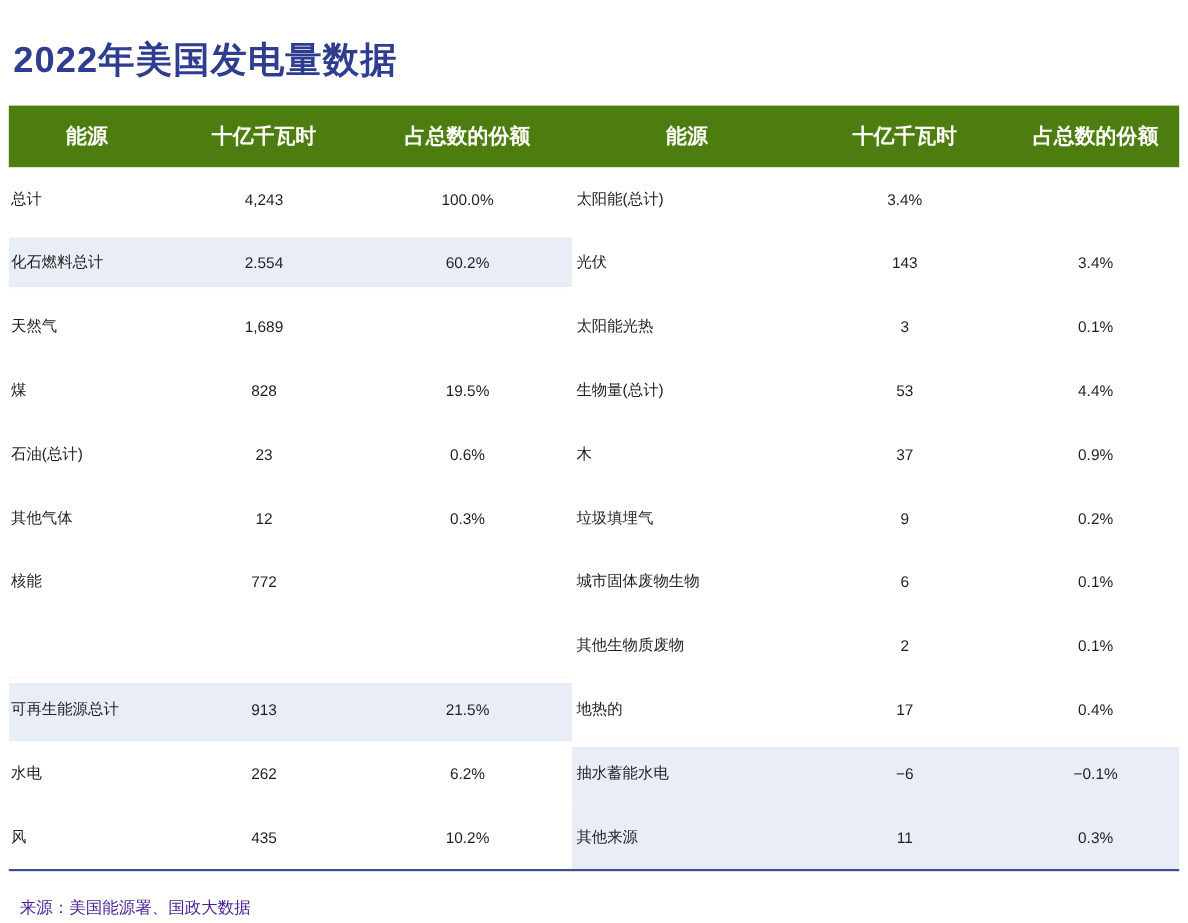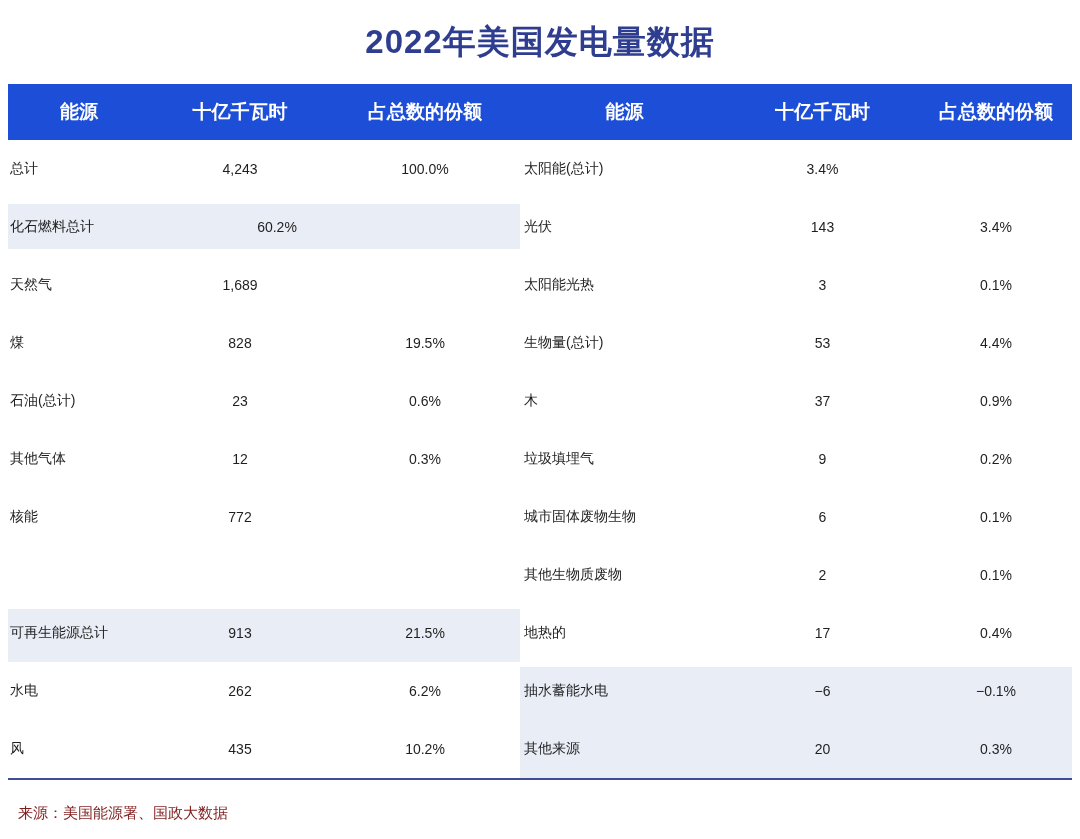--- a/index.html
+++ b/index.html
@@ -5,24 +5,23 @@
   html,body{margin:0;padding:0;}
   body{
     width:1080px;height:839px;
     background:#ffffff;
     font-family:"Liberation Sans","DejaVu Sans",sans-serif;
     overflow:hidden;
     color:#1f1f1f;
   }
   .page{width:1080px;height:839px;position:relative;}
   .title{
-    margin:0;
+    margin:12px;
     padding-top:20px;
     height:42px;
-    text-align:center;
     font-size:33px;
     font-weight:bold;
     letter-spacing:1px;
     color:#2E3D8F;
   }
   .table{
     display:flex;
     margin:22px 8px 0 8px;
     border-bottom:2px solid #3E4E94;
   }
@@ -32,37 +31,37 @@
   .row{
     display:grid;
     height:58px;
     align-items:center;
     font-size:14px;
   }
   .left .row{grid-template-columns:142px 180px 190px;}
   .right .row{grid-template-columns:205px 195px 152px;}
   .row.header{
     height:56px;
-    background:#1d4ed8;
+    background:#4d7c0f;
     color:#ffffff;
     font-weight:bold;
     font-size:19px;
   }
   .row.header .c{text-align:center;padding:0;}
   .c{white-space:nowrap;overflow:hidden;}
   .c.label{text-align:left;padding-left:2px;}
   .right .c.label{padding-left:4px;}
   .c.val,.c.share{text-align:center;}
   .row.hl{background:#E9EDF6;}
-  .row.hl.gap-tb{box-shadow:inset 0 6px 0 #ffffff, inset 0 -7px 0 #ffffff;gap:37px;}
+  .row.hl.gap-tb{box-shadow:inset 0 6px 0 #ffffff, inset 0 -7px 0 #ffffff;}
   .row.hl.gap-t{box-shadow:inset 0 5px 0 #ffffff;}
   .footer{
     margin:24px 0 0 18px;
     font-size:15px;
-    color:#7f1d1d;
+    color:#4c1d95;
   }
 </style>
 </head>
 <body>
 
 <div class="page">
   <h1 class="title">2022年美国发电量数据</h1>
 
   <div class="table">
     <div class="half left">
@@ -72,20 +71,21 @@
         <span class="c share">占总数的份额</span>
       </div>
       <div id="left-rows">
           <div class="row">
     <span class="c label">总计</span>
     <span class="c val">4,243</span>
     <span class="c share">100.0%</span>
   </div>
           <div class="row hl gap-tb">
     <span class="c label">化石燃料总计</span>
+    <span class="c val">2.554</span>
     <span class="c share">60.2%</span>
   </div>
           <div class="row">
     <span class="c label">天然气</span>
     <span class="c val">1,689</span>
   </div>
           <div class="row">
     <span class="c label">煤</span>
     <span class="c val">828</span>
     <span class="c share">19.5%</span>
@@ -178,21 +178,21 @@
     <span class="c val">17</span>
     <span class="c share">0.4%</span>
   </div>
           <div class="row hl gap-t">
     <span class="c label">抽水蓄能水电</span>
     <span class="c val">−6</span>
     <span class="c share">−0.1%</span>
   </div>
           <div class="row hl">
     <span class="c label">其他来源</span>
-    <span class="c val">20</span>
+    <span class="c val">11</span>
     <span class="c share">0.3%</span>
   </div>
         </div>
     </div>
   </div>
 
   <div class="footer">来源：美国能源署、国政大数据</div>
 </div>
 
 </body></html>

